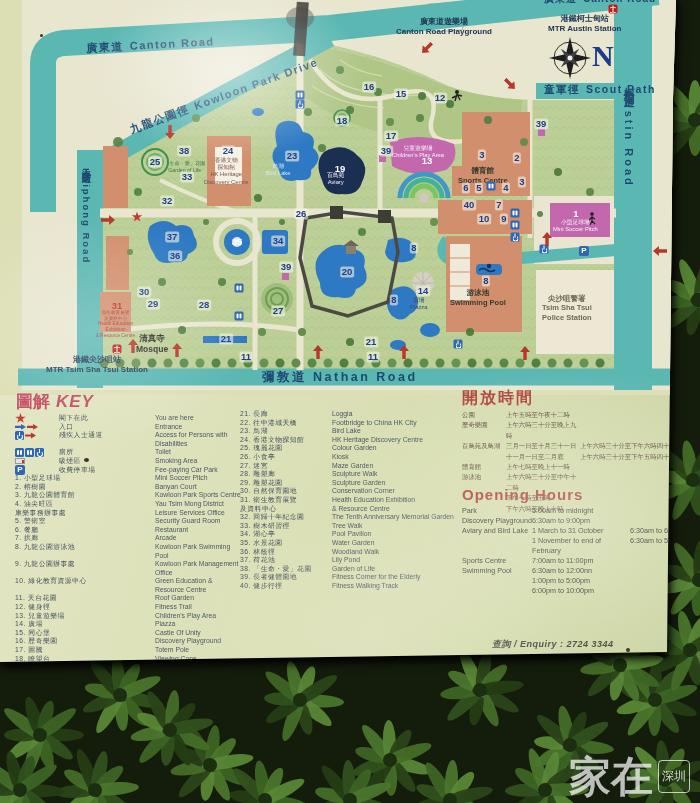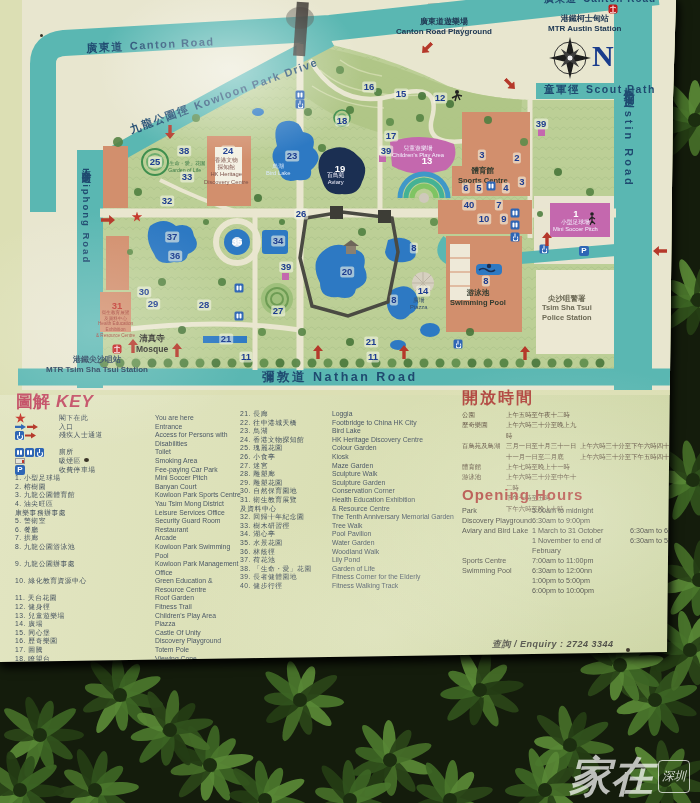--- a/index.html
+++ b/index.html
@@ -89,21 +89,21 @@
   .hzrow .hc1{width:74px;}
   .hzrow .hc2{flex:1;}
   .hours-en-title{position:absolute;left:462px;top:486px;font-size:15px;font-weight:bold;color:#b0443c;letter-spacing:1px;}
   #hours-en-rows{position:absolute;left:462px;top:506px;width:232px;}
   .herow{display:flex;font-size:7.2px;line-height:10px;color:#3c3c38;}
   .herow .hname{width:70px;}
   .herow .hc1{width:98px;}
   .herow .hc2{flex:1;}
   .enquiry{position:absolute;left:492px;top:638px;width:192px;font-size:9px;font-weight:bold;font-style:italic;color:#4a4a42;letter-spacing:.5px;}
   
-  .watermark{position:absolute;right:10px;bottom:6px;text-align:left;color:rgba(255,255,255,.8);z-index:5;font-style:italic;}
+  .watermark{position:absolute;right:10px;bottom:6px;text-align:left;color:rgba(255,255,255,.8);z-index:5;}
   .wm-top{display:flex;align-items:flex-end;justify-content:flex-end;gap:5px;}
   .wm-brand{font-family:"Liberation Serif",serif;font-size:42px;line-height:.9;font-weight:bold;color:rgba(255,255,255,.72);}
   .wm-badge{font-size:12px;border:1.5px solid rgba(255,255,255,.72);border-radius:4px;padding:7px 3px;margin-bottom:4px;color:rgba(255,255,255,.8);}
   .wm-site{font-size:19px;font-weight:bold;letter-spacing:.5px;color:rgba(255,255,255,.82);margin-top:1px;}
 </style>
 </head>
 <body>
 
 <div class="scene">
 

